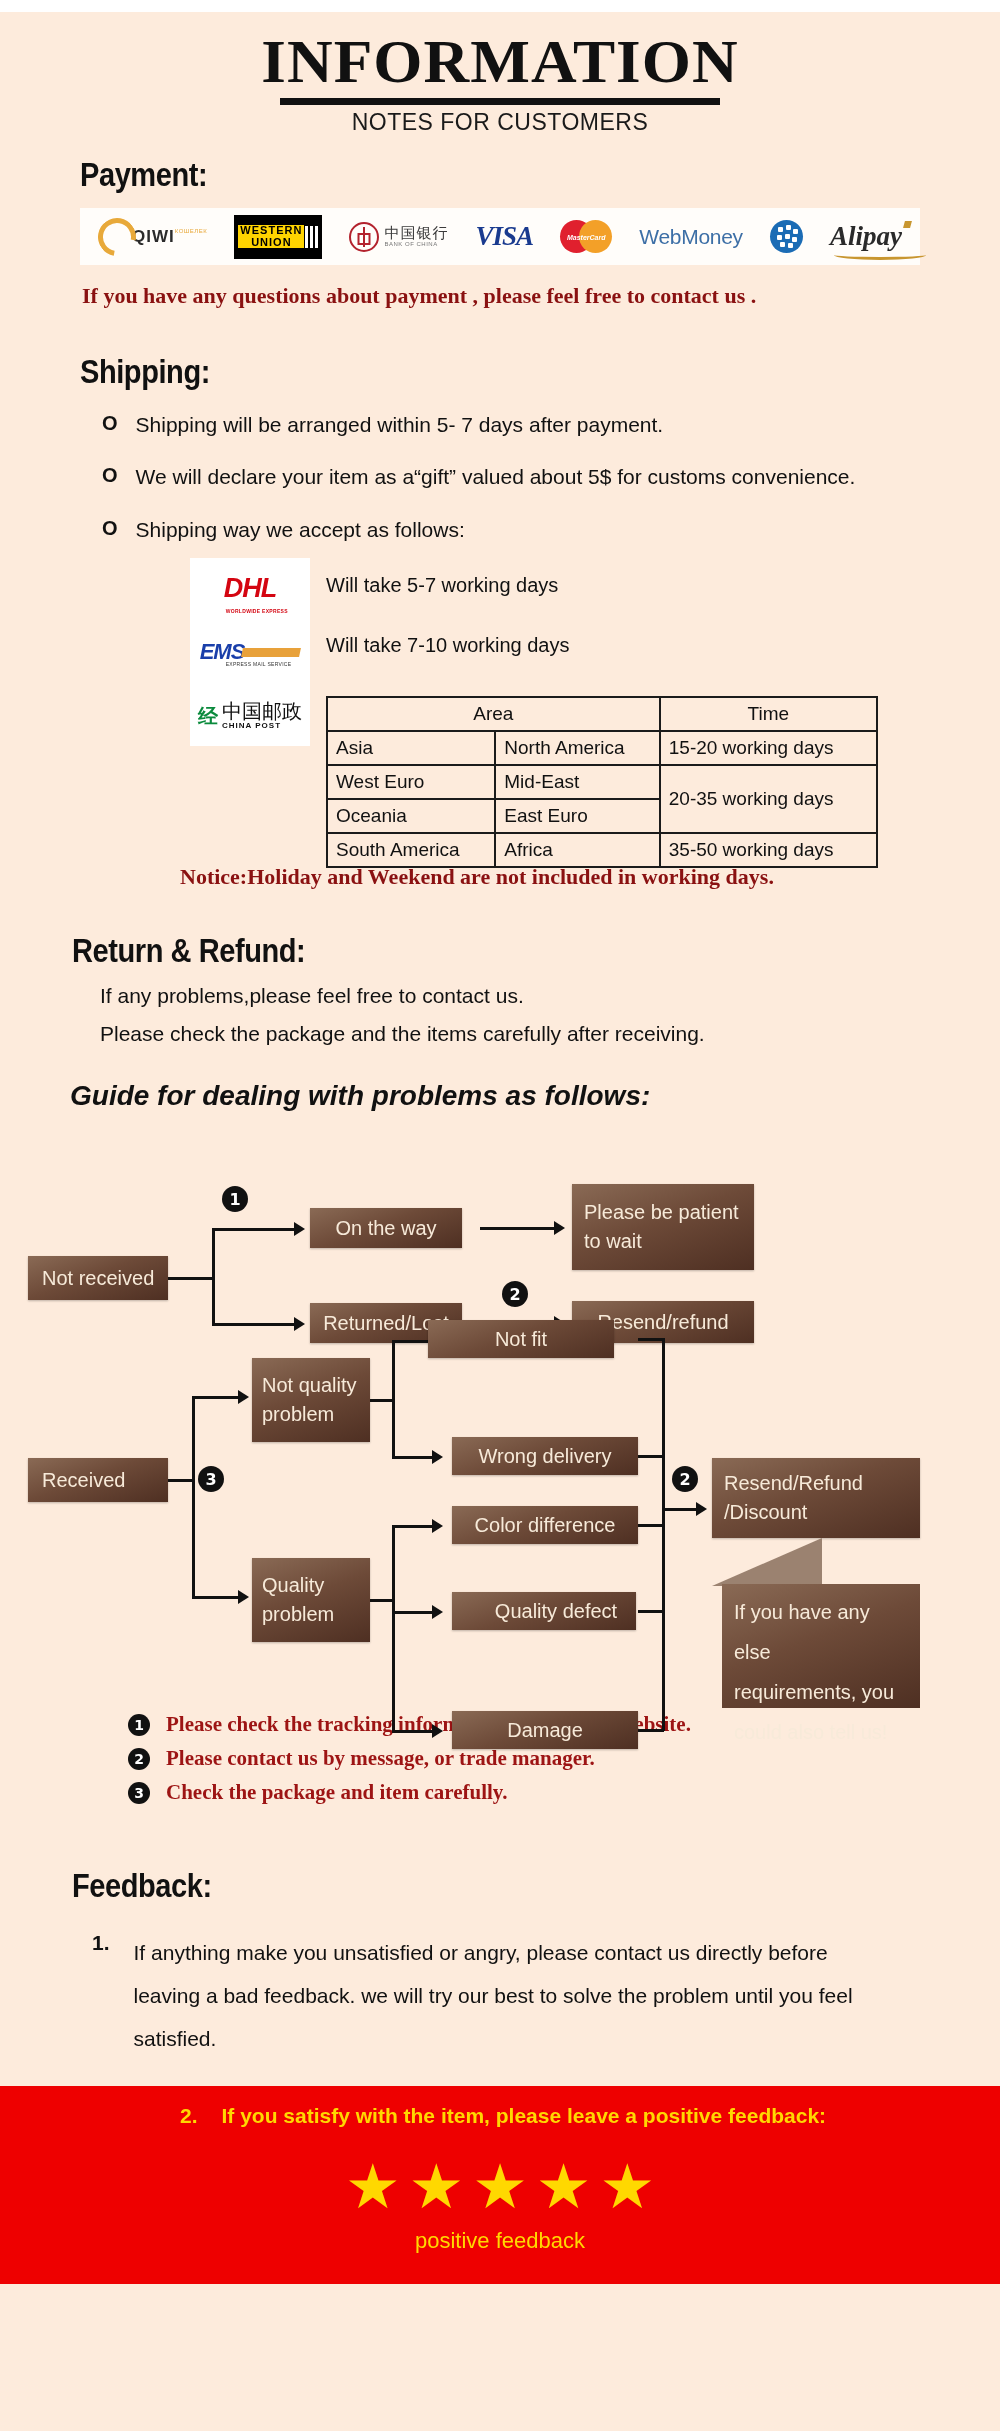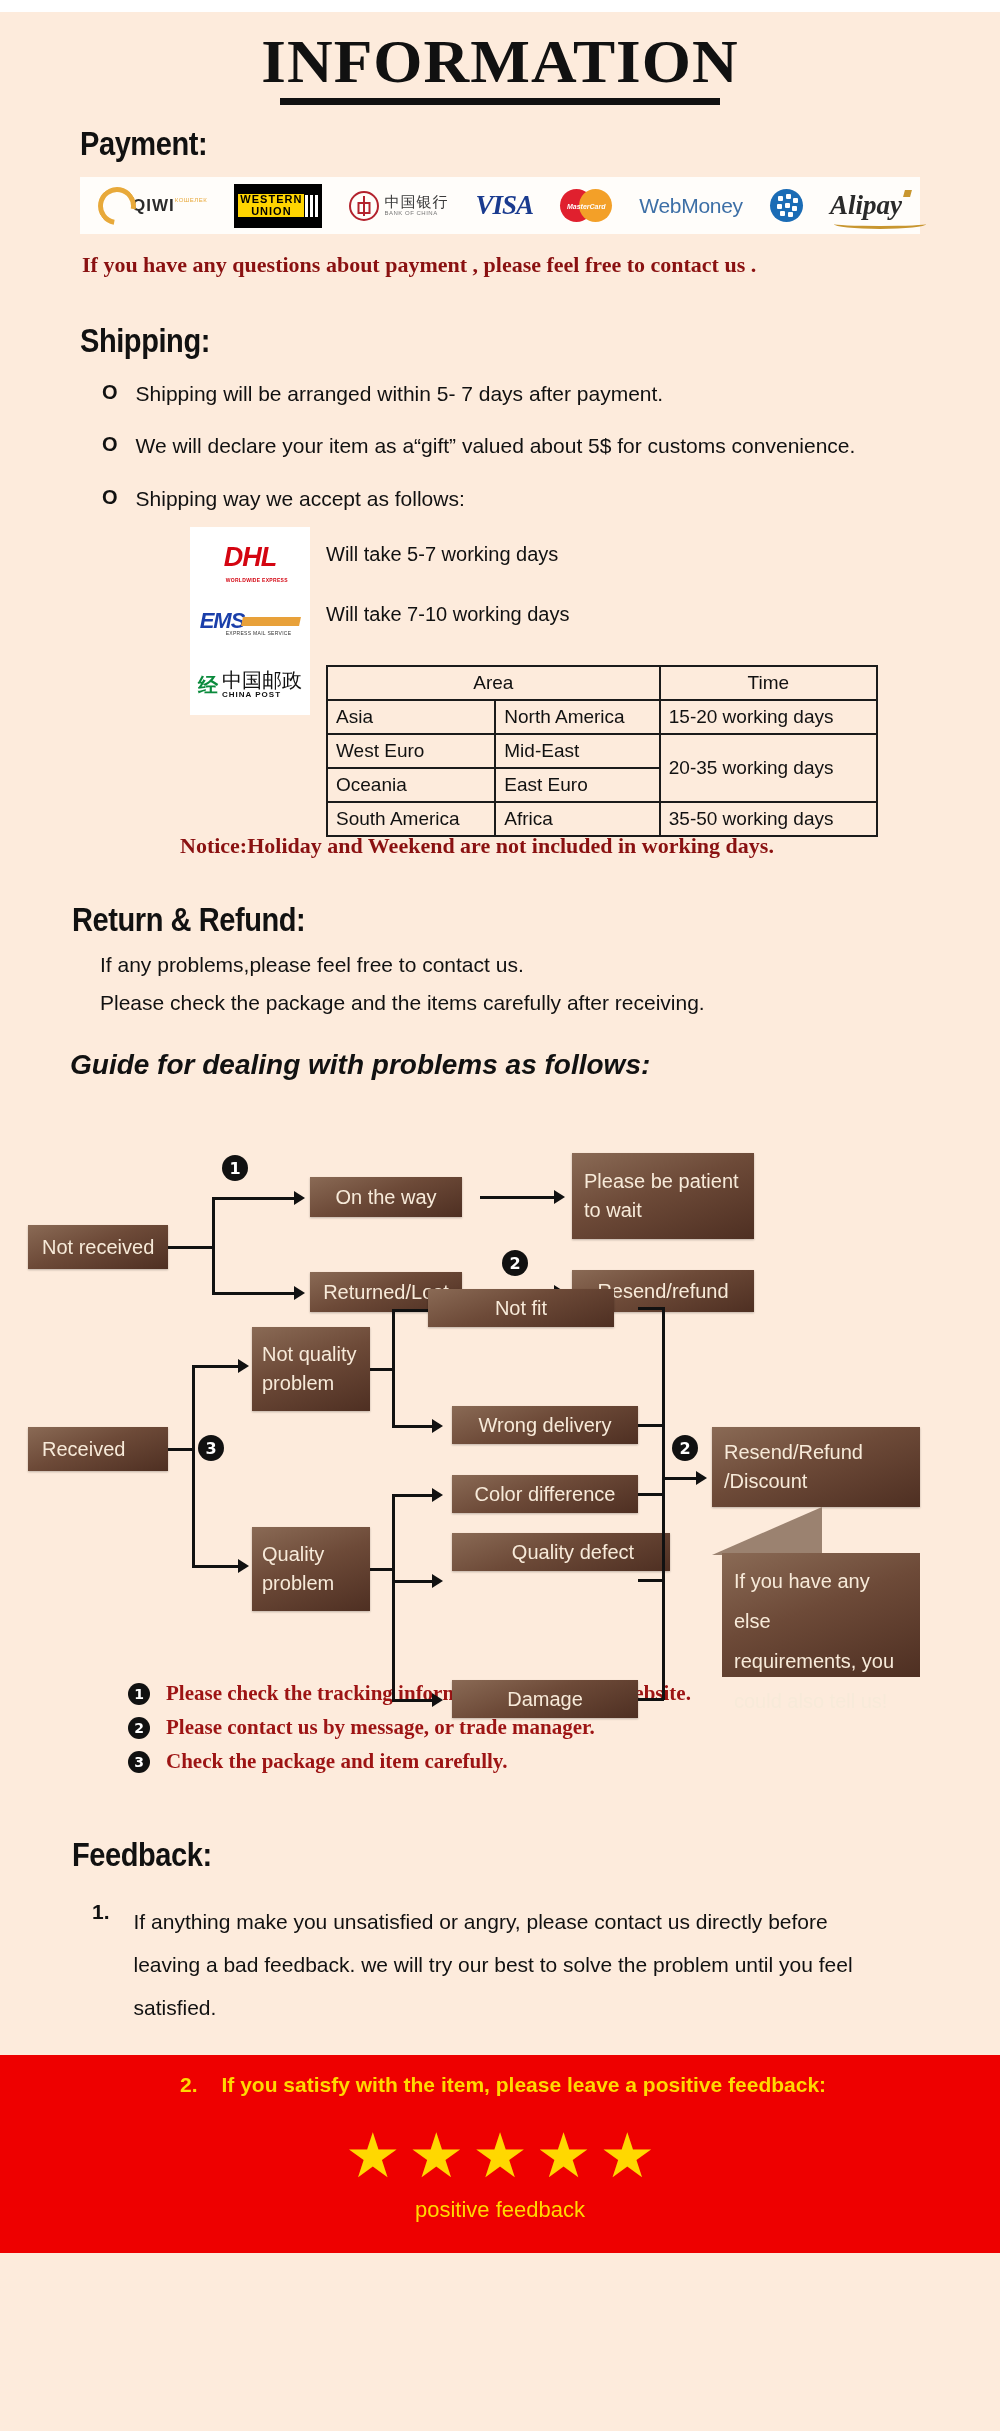--- a/index.html
+++ b/index.html
@@ -273,20 +273,21 @@
   .pf{text-align:center;color:#ffd800;font-size:22px;margin-top:10px;}
 </style>
 </head>
 <body>
 
 <div class="page">
 
   <div class="header">
     <div class="title">INFORMATION</div>
     <div class="rule"></div>
+    <div class="subtitle">NOTES FOR CUSTOMERS</div>
   </div>
 
   <div class="payment">
     <div class="sec-head">Payment:</div>
 
     <div class="logo-strip">
 
       <div class="logo qiwi" style="gap:2px;">
         <div class="ring"></div>
         <div class="txt">
@@ -498,21 +499,21 @@
     <div class="ln h" style="left:392px;top:397px;width:42px;"></div>
     <div class="ln h" style="left:392px;top:483px;width:42px;"></div>
     <div class="ln h" style="left:392px;top:602px;width:42px;"></div>
     <div class="arrow" style="left:432px;top:391px;"></div>
     <div class="arrow" style="left:432px;top:477px;"></div>
     <div class="arrow" style="left:432px;top:596px;"></div>
 
     <div class="node" style="left:428px;top:192px;width:186px;height:38px;">Not fit</div>
     <div class="node" style="left:452px;top:309px;width:186px;height:38px;">Wrong delivery</div>
     <div class="node" style="left:452px;top:378px;width:186px;height:38px;">Color difference</div>
-    <div class="node" style="left:452px;top:436px;width:218px;height:38px;padding-left:32px;">Quality defect</div>
+    <div class="node" style="left:452px;top:464px;width:184px;height:38px;padding-left:32px;">Quality defect</div>
     <div class="node" style="left:452px;top:583px;width:186px;height:38px;">Damage</div>
 
     <div class="ln h" style="left:638px;top:210px;width:26px;"></div>
     <div class="ln h" style="left:638px;top:327px;width:26px;"></div>
     <div class="ln h" style="left:638px;top:396px;width:26px;"></div>
     <div class="ln h" style="left:638px;top:482px;width:26px;"></div>
     <div class="ln h" style="left:638px;top:601px;width:26px;"></div>
     <div class="ln v" style="left:662px;top:210px;height:393px;"></div>
     <div class="ln h" style="left:662px;top:380px;width:36px;"></div>
     <div class="arrow" style="left:696px;top:374px;"></div>

